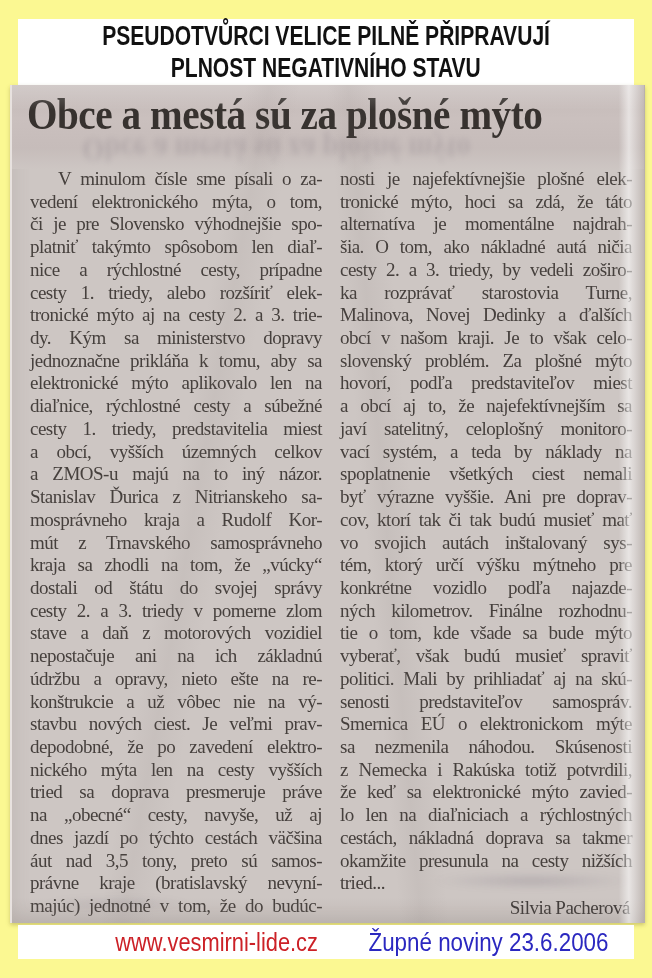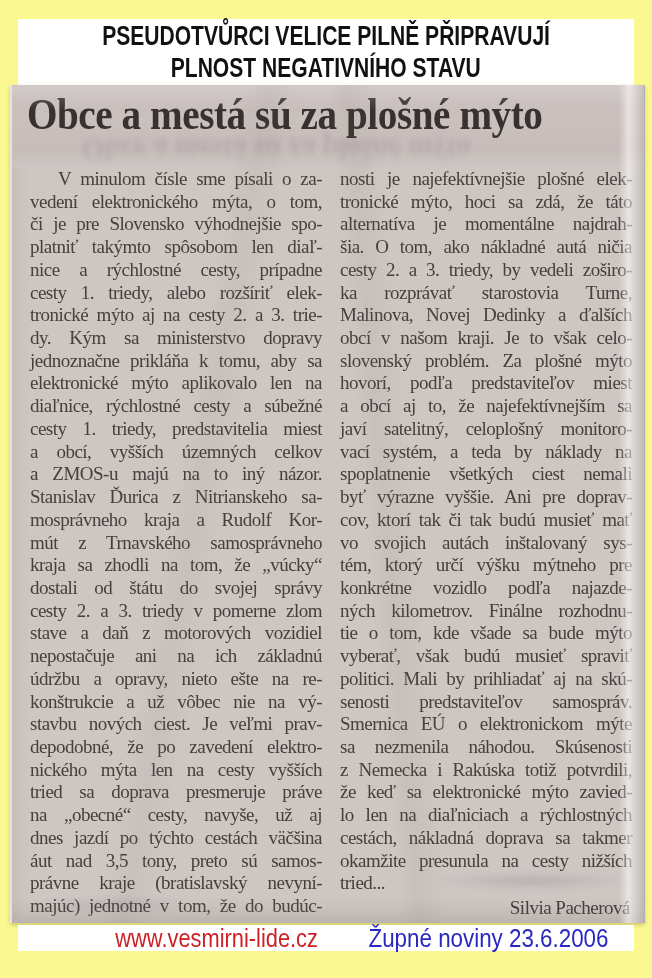--- a/index.html
+++ b/index.html
@@ -75,21 +75,21 @@
   }
   #column-left .tline:first-child{padding-left:28px;}
   #column-right .tline:last-child{text-align-last:left;}
   #byline{
     height:22.72px;line-height:22.72px;margin-top:2px;
     text-align:right;padding-right:2px;color:#3f3a38;
   }
 
   
   #footer{
-    position:absolute;left:18px;top:925px;width:616px;height:26px;background:#ffffff;
+    position:absolute;left:18px;top:925px;width:616px;height:34px;background:#ffffff;
     display:flex;align-items:center;justify-content:space-between;
     padding:0;box-sizing:border-box;
   }
   #website{
     margin-left:78px;display:inline-block;transform:scaleX(0.84);transform-origin:center;
     font-size:26px;color:var(--web-red);white-space:nowrap;
   }
   #source{
     margin-right:6px;display:inline-block;transform:scaleX(0.86);transform-origin:center;
     font-size:26px;color:var(--src-blue);white-space:nowrap;

